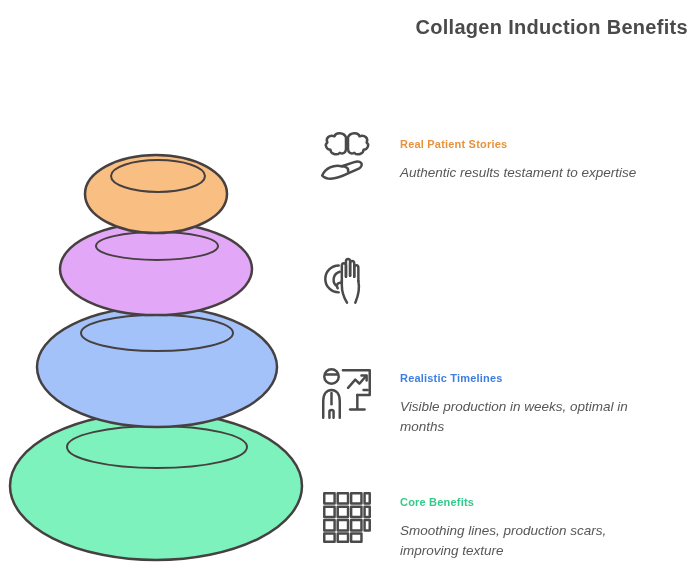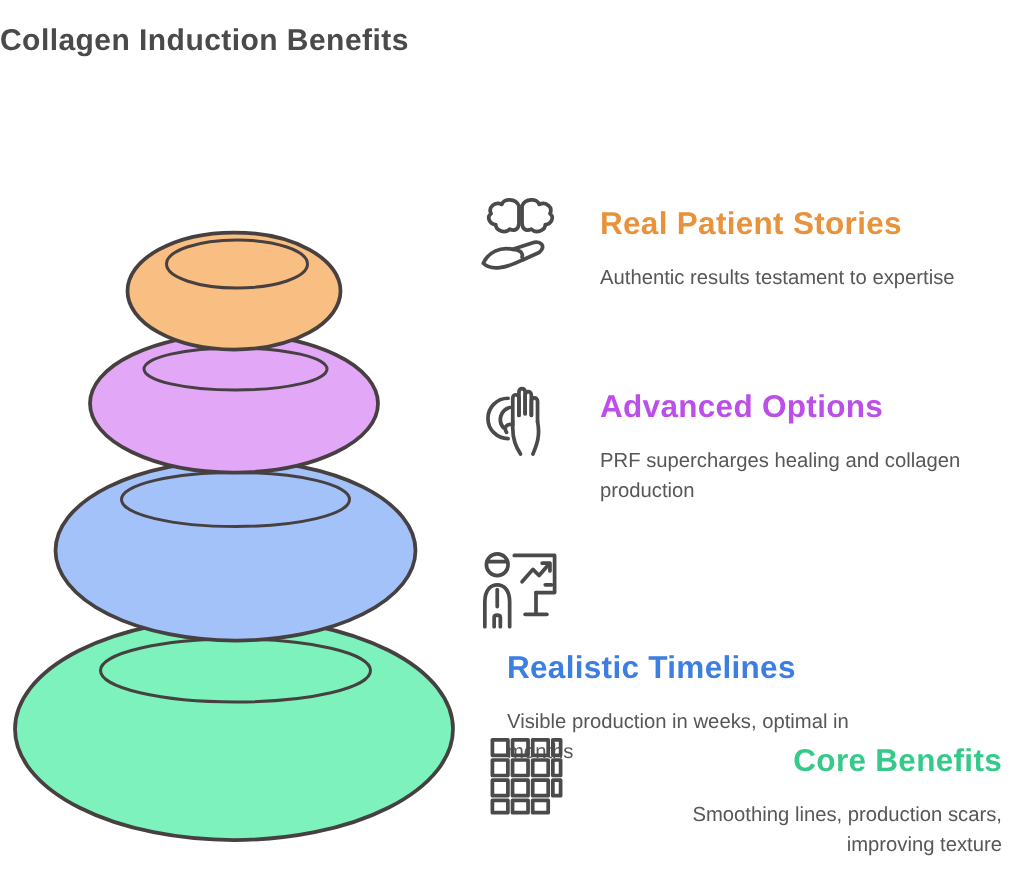--- a/index.html
+++ b/index.html
@@ -9,21 +9,21 @@
     height: 580px;
     background: #ffffff;
     font-family: "Liberation Sans", sans-serif;
     overflow: hidden;
   }
   .title {
     position: absolute;
     top: 16px;
     left: 0;
     width: 100%;
-    text-align: left;
+    text-align: right;
     font-size: 20px;
     font-weight: bold;
     color: #4A4A4A;
     letter-spacing: 0.3px;
   }
   .stones-wrap {
     position: absolute;
     left: 0;
     top: 130px;
     width: 320px;
@@ -33,41 +33,42 @@
   .stones-wrap ellipse.inner { stroke: #474040; stroke-width: 2; fill: none; }
   .benefit {
     position: absolute;
     left: 318px;
     width: 360px;
     display: flex;
     align-items: flex-start;
   }
   .benefit-1 { top: 128px; }
   .benefit-2 { top: 250px; }
-  .benefit-3 { top: 362px; flex-direction: column; }
-  .benefit-4 { top: 486px; text-align: right; }
+  .benefit-3 { top: 362px; }
+  .benefit-4 { top: 486px; }
   .icon-box {
     flex: 0 0 62px;
     width: 62px;
     height: 62px;
   }
   .icon-box svg { stroke: #4A4A4A; fill: none; stroke-width: 2.4; stroke-linecap: round; stroke-linejoin: round; }
   .benefit-text { padding-left: 20px; }
   .benefit-heading {
-    font-size: 21px;
+    font-size: 11px;
     font-weight: bold;
     margin-top: 10px;
     letter-spacing: 0.2px;
   }
   .benefit-desc {
     font-size: 13.5px;
     line-height: 1.5;
     color: #575757;
     margin-top: 13px;
     max-width: 268px;
+    font-style: italic;
   }
 </style>
 </head>
 <body>
 
 <div class="canvas">
 
   <div class="title">Collagen Induction Benefits</div>
 
   <div class="stones-wrap">
@@ -117,24 +118,20 @@
         <path d="M21 21 A8 8 0 0 0 17 34"></path>
         <path d="M23 30 V15 C23 12 27 12 27 15 V26"></path>
         <path d="M27 26 V11 C27 8 31 8 31 11 V25"></path>
         <path d="M31 25 V13 C31 10 35 10 35 13 V26"></path>
         <path d="M35 26 V17 C35 14 39 14 39 17 V30"></path>
         <path d="M23 30 V34 C23 42 25 46 28 51"></path>
         <path d="M39 30 C41 40 38 46 36 51"></path>
         <path d="M23 32 C19 31 17 34 19 37"></path>
       </svg>
     </div>
-    <div class="benefit-text">
-      <div class="benefit-heading" style="color: rgb(188, 78, 234);">Advanced Options</div>
-      <div class="benefit-desc">PRF supercharges healing and collagen production</div>
-    </div>
   </div>
 
   <div class="benefit benefit-3">
     <div class="icon-box">
       <svg width="58" height="62" viewBox="0 0 56 60">
         <path d="M24 8 H50 V32 H38"></path>
         <path d="M29 25 L36 17 L40 21 L46 14"></path>
         <path d="M42 13 H47 V18"></path>
         <path d="M44 27 H48"></path>
         <path d="M38 32 V45"></path>

